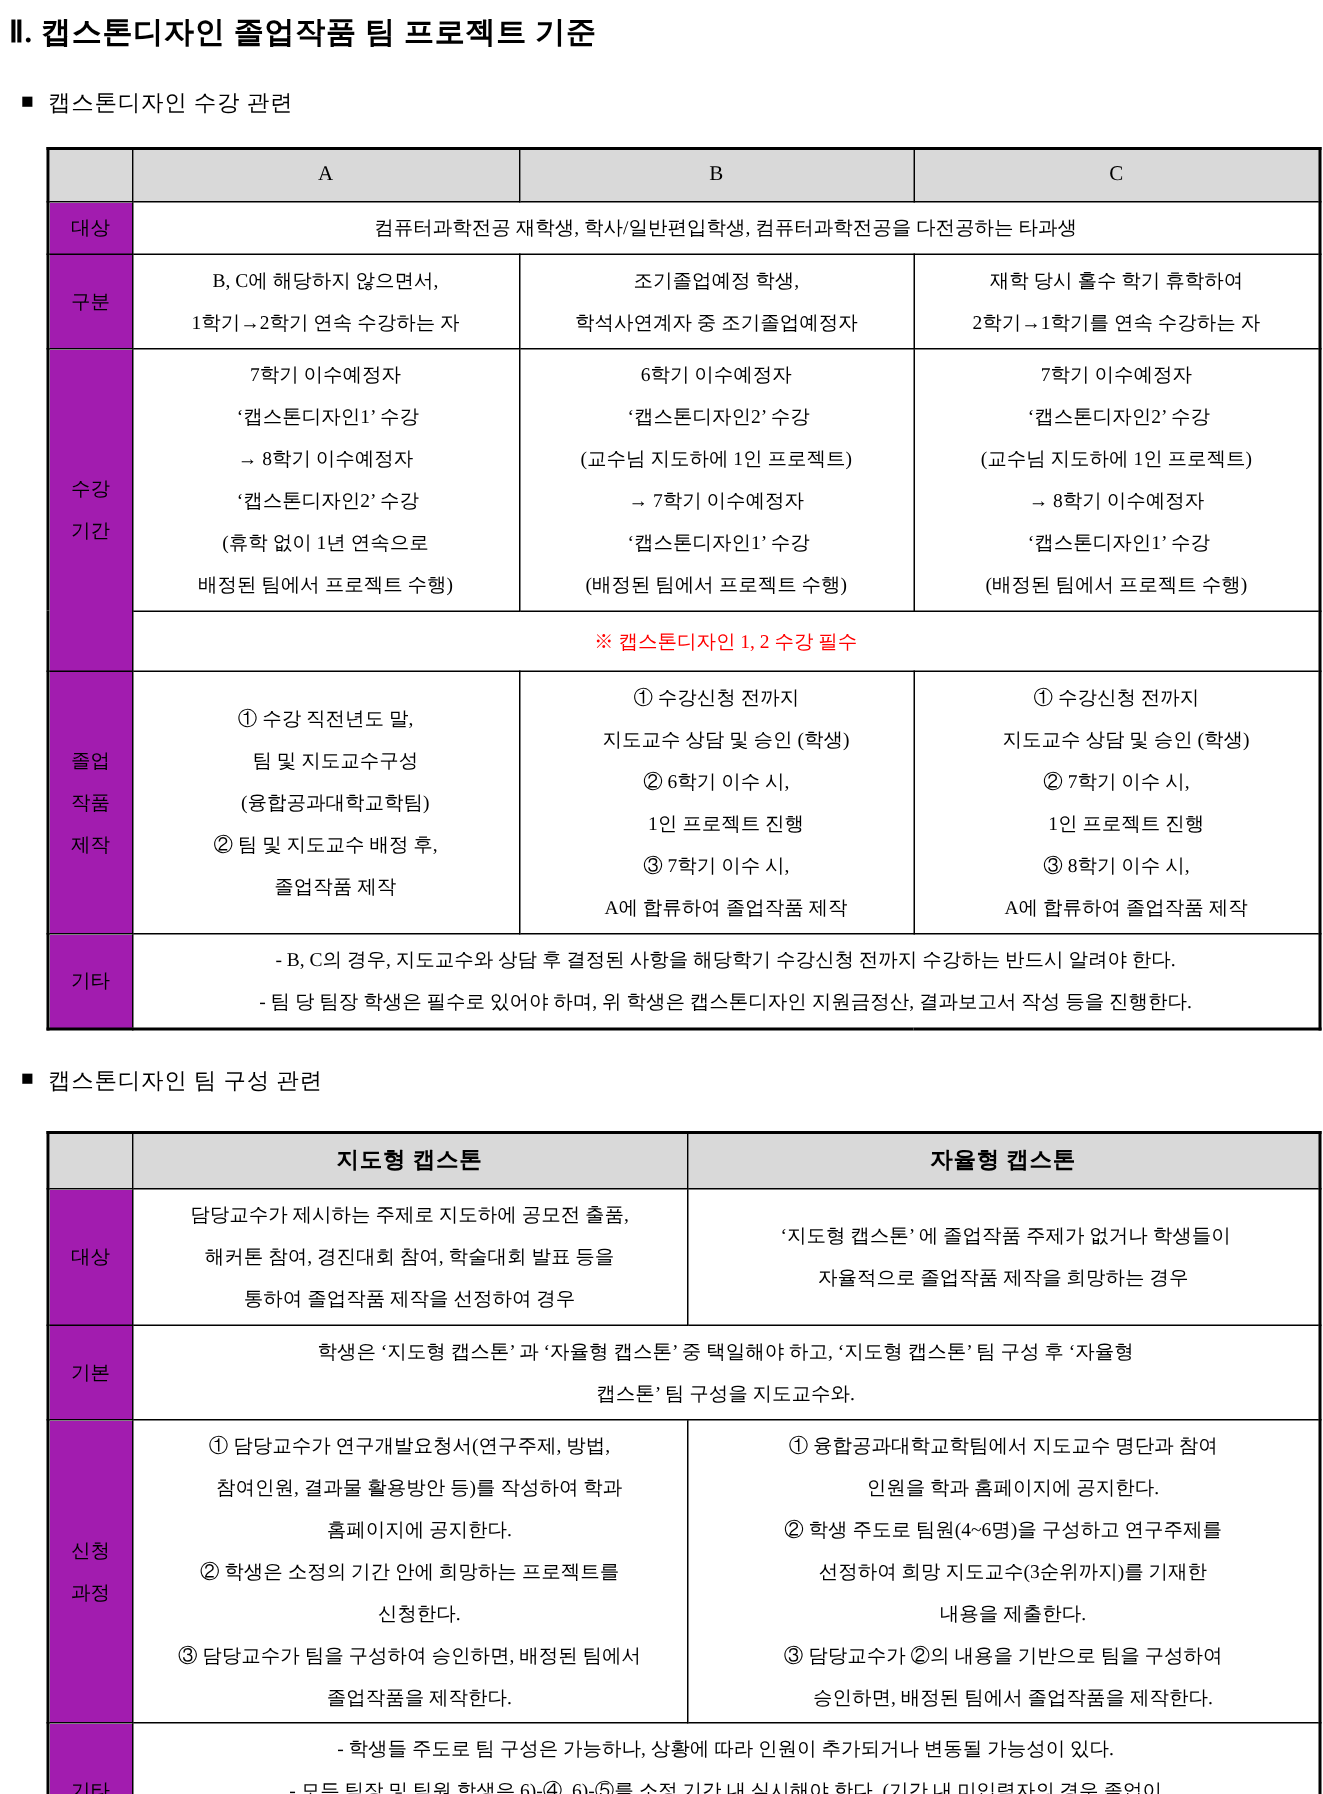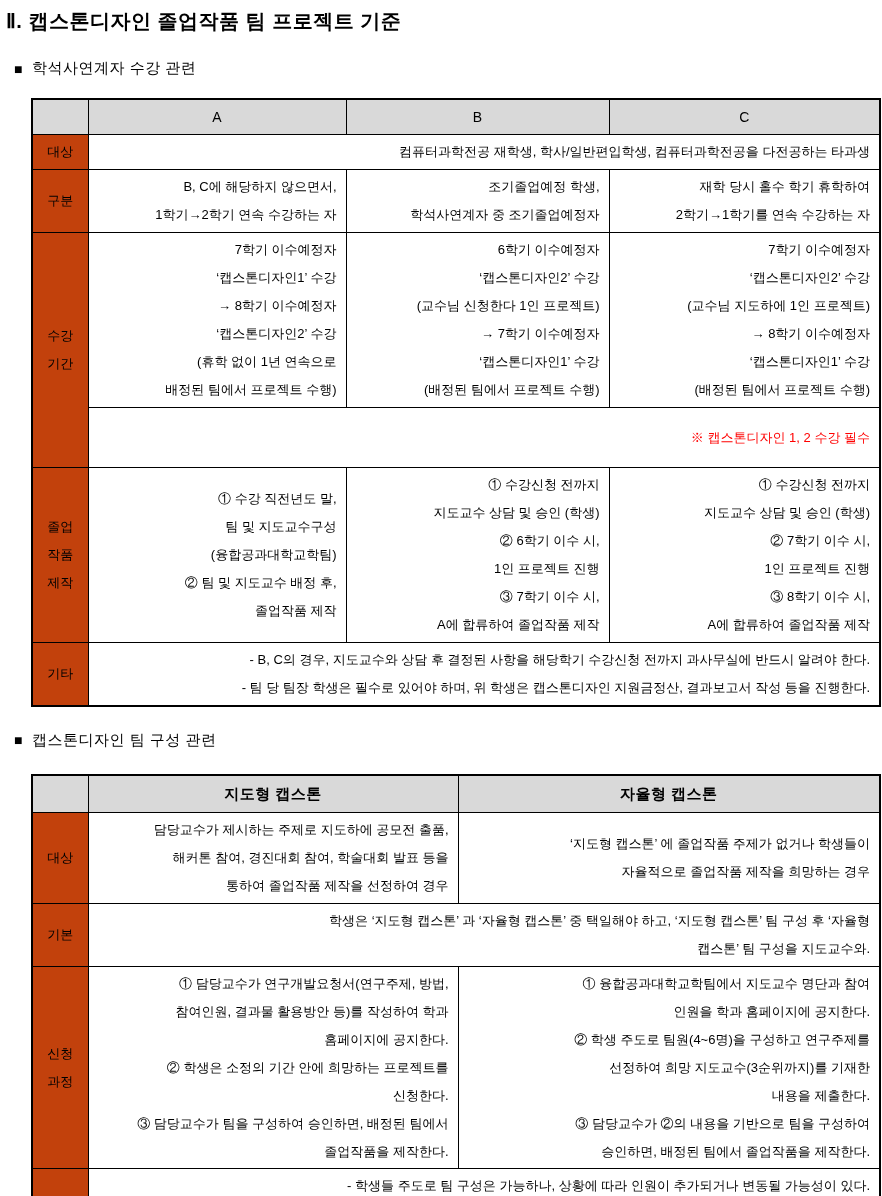--- a/index.html
+++ b/index.html
@@ -3,21 +3,21 @@
 <meta charset="utf-8">
 <style>
   * { box-sizing: border-box; }
   html, body { margin: 0; padding: 0; background: #ffffff; }
   .page {
     position: relative;
     width: 882px;
     height: 1196px;
     background: #ffffff;
     color: #000000;
-    font-family: Liberation Sans, sans-serif;
+    font-family: Liberation Serif, serif;
     overflow: hidden;
   }
   .doc-title {
     margin: 0;
     padding: 8px 0 0 6px;
     font-size: 20px;
     font-weight: bold;
     letter-spacing: 0.5px;
   }
   .section-heading {
@@ -43,31 +43,31 @@
     font-size: 13px;
     font-weight: normal;
     line-height: 2.15;
     vertical-align: middle;
     white-space: pre-wrap;
     overflow: hidden;
   }
   th.row-label {
     text-align: center;
     padding: 2px 2px;
-    background: #c2410c;
+    background: #a21caf;
   }
   tr.head-row th {
     background: #d9d9d9;
     text-align: center;
     padding: 2px 4px;
     font-size: 14px;
   }
   table.team-table tr.head-row th { font-weight: bold; font-size: 15px; letter-spacing: 0.5px; }
-  td.cell { text-align: right; padding: 3px 9px; }
-  td.red-note { color: #ff0000; font-weight: bold; padding: 16px 9px; border-radius: 10px; }
+  td.cell { text-align: center; padding: 3px 9px; }
+  td.red-note { color: #ff0000; font-weight: bold; padding: 6px 9px; border-radius: 10px; }
   
   .t1-head   { height: 30px; }
   .t1-target { height: 33px; }
   .t1-cat    { height: 62px; }
   .t1-period { height: 170px; }
   .t1-note   { height: 30px; }
   .t1-prod   { height: 170px; }
   .t1-etc    { height: 55px; }
   .t2-head   { height: 30px; }
   .t2-target { height: 90px; }
@@ -77,21 +77,21 @@
 </style>
 </head>
 <body>
 
 <div class="page">
 
   <h1 class="doc-title">Ⅱ. 캡스톤디자인 졸업작품 팀 프로젝트 기준</h1>
 
   <div class="section-heading">
     <span class="bullet">■</span>
-    <span>학석사연계자 수강 관련</span>
+    <span>캡스톤디자인 수강 관련</span>
   </div>
 
   <table class="rule-table course-table">
     <colgroup>
       <col style="width:56px">
         <col style="width:258px">
         <col style="width:263px">
         <col style="width:271px">
     </colgroup>
     <tbody>
@@ -118,21 +118,21 @@
         <th class="row-label" rowspan="2">수강
 기간</th>
         <td class="cell">7학기 이수예정자
  ‘캡스톤디자인1’ 수강
 → 8학기 이수예정자
  ‘캡스톤디자인2’ 수강
 (휴학 없이 1년 연속으로
 배정된 팀에서 프로젝트 수행)</td>
         <td class="cell">6학기 이수예정자
  ‘캡스톤디자인2’ 수강
-(교수님 신청한다 1인 프로젝트)
+(교수님 지도하에 1인 프로젝트)
 → 7학기 이수예정자
  ‘캡스톤디자인1’ 수강
 (배정된 팀에서 프로젝트 수행)</td>
         <td class="cell">7학기 이수예정자
  ‘캡스톤디자인2’ 수강
 (교수님 지도하에 1인 프로젝트)
 → 8학기 이수예정자
  ‘캡스톤디자인1’ 수강
 (배정된 팀에서 프로젝트 수행)</td>
       </tr>
@@ -156,21 +156,21 @@
     A에 합류하여 졸업작품 제작</td>
         <td class="cell">① 수강신청 전까지
     지도교수 상담 및 승인 (학생)
 ② 7학기 이수 시,
     1인 프로젝트 진행
 ③ 8학기 이수 시,
     A에 합류하여 졸업작품 제작</td>
       </tr>
       <tr class="t1-etc">
         <th class="row-label">기타</th>
-        <td class="cell" colspan="3">- B, C의 경우, 지도교수와 상담 후 결정된 사항을 해당학기 수강신청 전까지 과사무실에 반드시 알려야 한다.
+        <td class="cell" colspan="3">- B, C의 경우, 지도교수와 상담 후 결정된 사항을 해당학기 수강신청 전까지 수강하는 반드시 알려야 한다.
 - 팀 당 팀장 학생은 필수로 있어야 하며, 위 학생은 캡스톤디자인 지원금정산, 결과보고서 작성 등을 진행한다.</td>
       </tr>
     </tbody>
   </table>
 
   <div class="section-heading">
     <span class="bullet">■</span>
     <span>캡스톤디자인 팀 구성 관련</span>
   </div>
 

